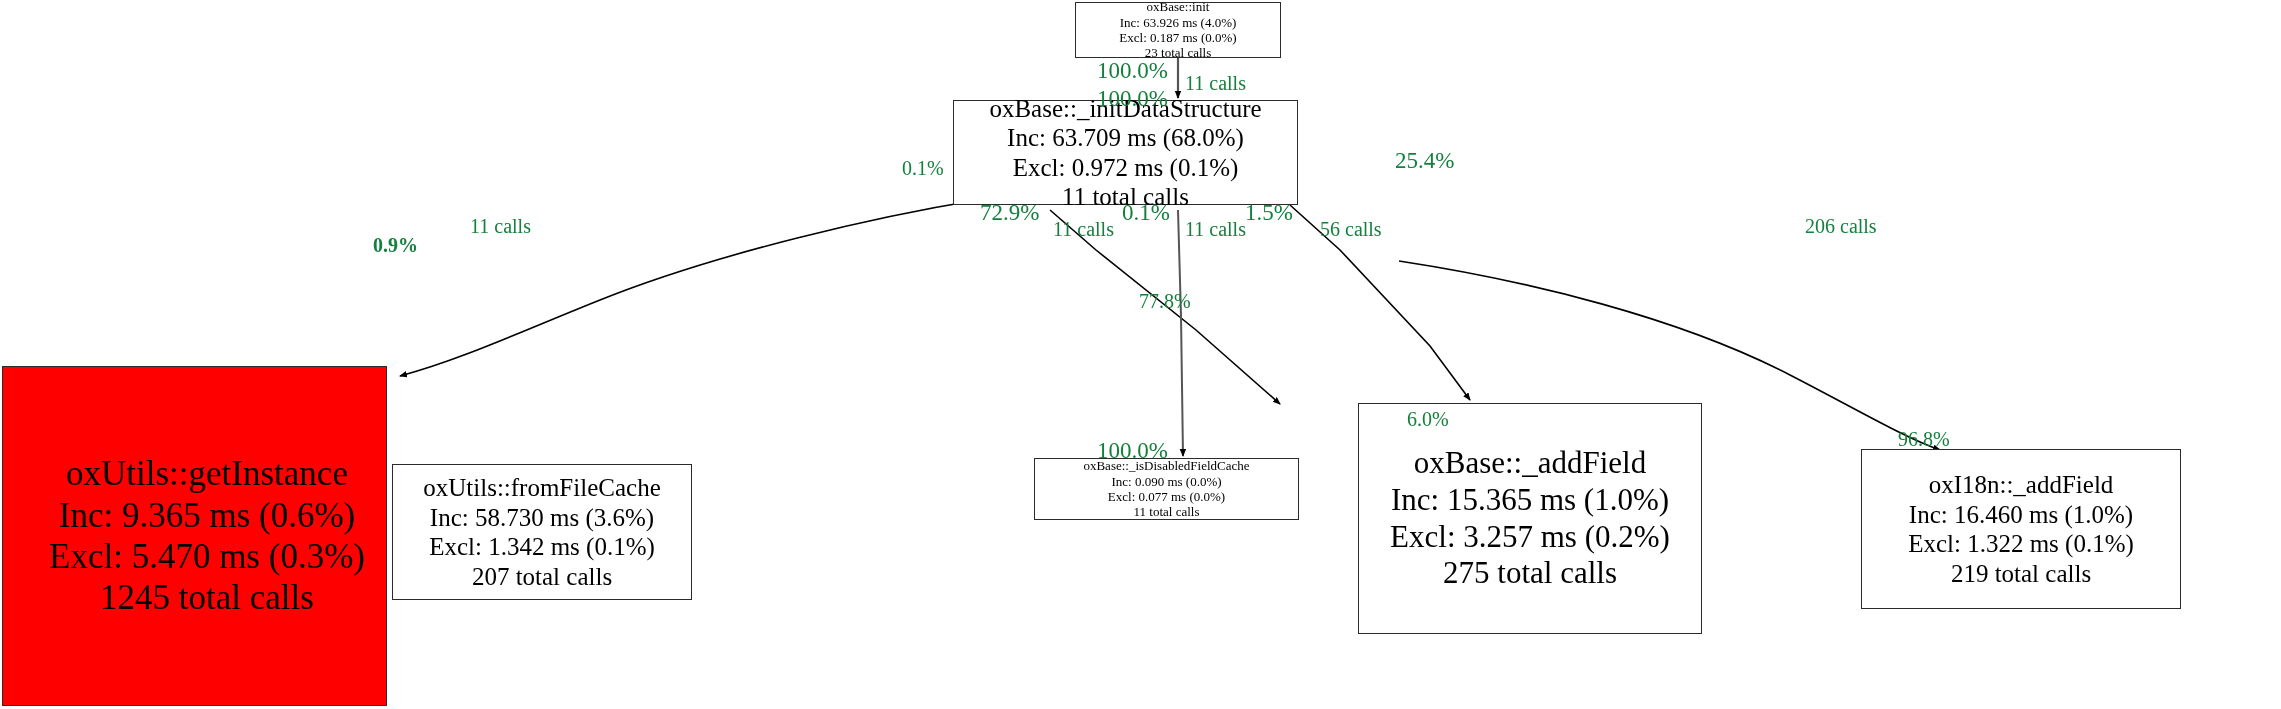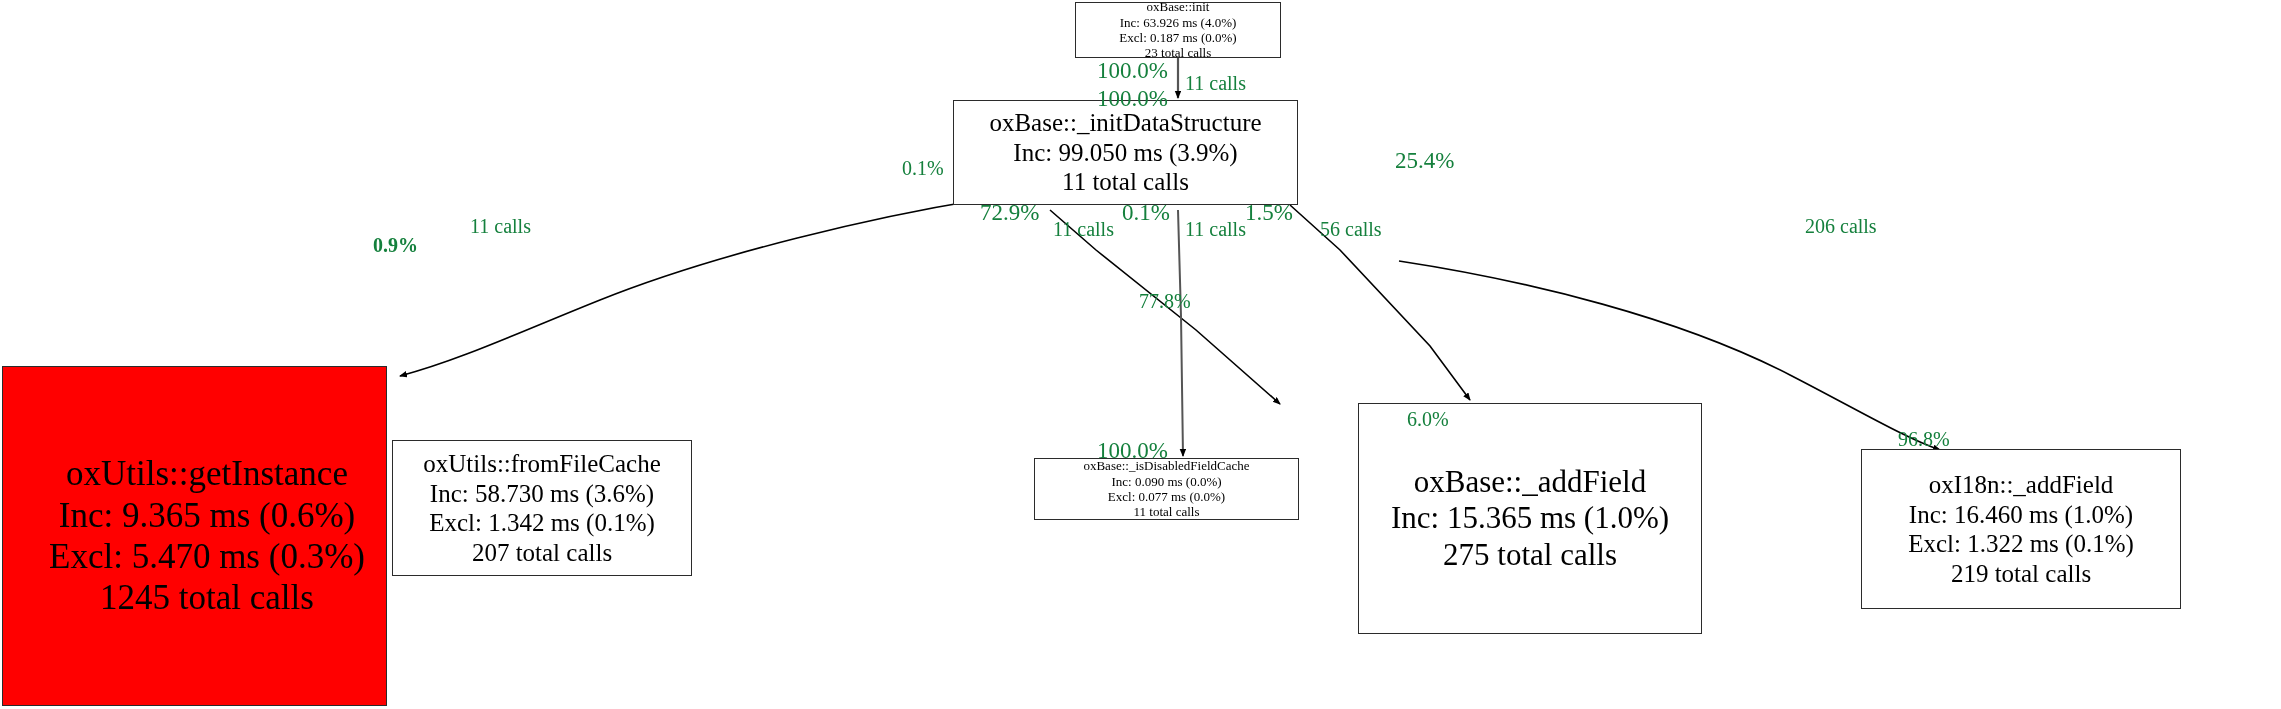--- a/index.html
+++ b/index.html
@@ -86,48 +86,50 @@
 
   <div class="node fs-tiny" style="left:1075px; top:2px; width:206px; height:56px;">
     <span class="nline">oxBase::init</span>
     <span class="nline">Inc: 63.926 ms (4.0%)</span>
     <span class="nline">Excl: 0.187 ms (0.0%)</span>
     <span class="nline">23 total calls</span>
   </div>
 
   <div class="node fs-mid" style="left:953px; top:100px; width:345px; height:105px;">
     <span class="nline">oxBase::_initDataStructure</span>
-    <span class="nline">Inc: 99.050 ms (3.9%)</span>
+    <span class="nline">Inc: 63.709 ms (68.0%)</span>
+    <span class="nline">Excl: 0.972 ms (0.1%)</span>
     <span class="nline">11 total calls</span>
   </div>
 
   <div class="node node-hot fs-huge" style="left:2px; top:366px; width:385px; height:340px;">
     <span class="nline">oxUtils::getInstance</span>
     <span class="nline">Inc: 9.365 ms (0.6%)</span>
     <span class="nline">Excl: 5.470 ms (0.3%)</span>
     <span class="nline">1245 total calls</span>
   </div>
 
-  <div class="node fs-mid" style="left:392px; top:440px; width:300px; height:136px;">
+  <div class="node fs-mid" style="left:392px; top:464px; width:300px; height:136px;">
     <span class="nline">oxUtils::fromFileCache</span>
     <span class="nline">Inc: 58.730 ms (3.6%)</span>
     <span class="nline">Excl: 1.342 ms (0.1%)</span>
     <span class="nline">207 total calls</span>
   </div>
 
   <div class="node fs-tiny" style="left:1034px; top:458px; width:265px; height:62px;">
     <span class="nline">oxBase::_isDisabledFieldCache</span>
     <span class="nline">Inc: 0.090 ms (0.0%)</span>
     <span class="nline">Excl: 0.077 ms (0.0%)</span>
     <span class="nline">11 total calls</span>
   </div>
 
   <div class="node fs-big" style="left:1358px; top:403px; width:344px; height:231px;">
     <span class="nline">oxBase::_addField</span>
     <span class="nline">Inc: 15.365 ms (1.0%)</span>
+    <span class="nline">Excl: 3.257 ms (0.2%)</span>
     <span class="nline">275 total calls</span>
   </div>
 
   <div class="node fs-mid" style="left:1861px; top:449px; width:320px; height:160px;">
     <span class="nline">oxI18n::_addField</span>
     <span class="nline">Inc: 16.460 ms (1.0%)</span>
     <span class="nline">Excl: 1.322 ms (0.1%)</span>
     <span class="nline">219 total calls</span>
   </div>
 

